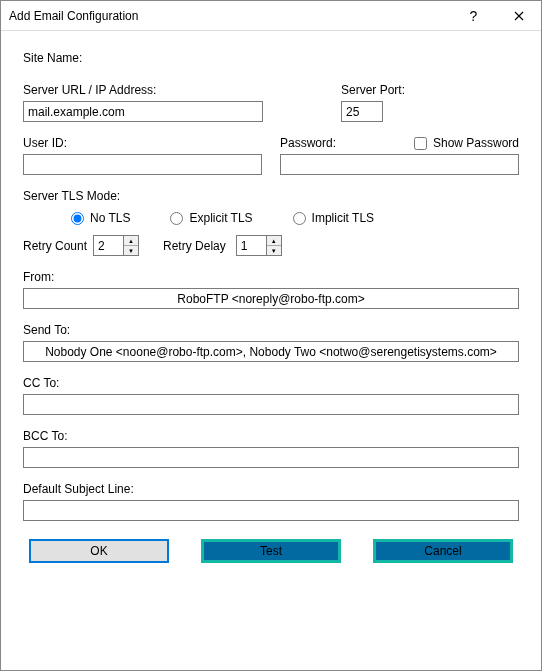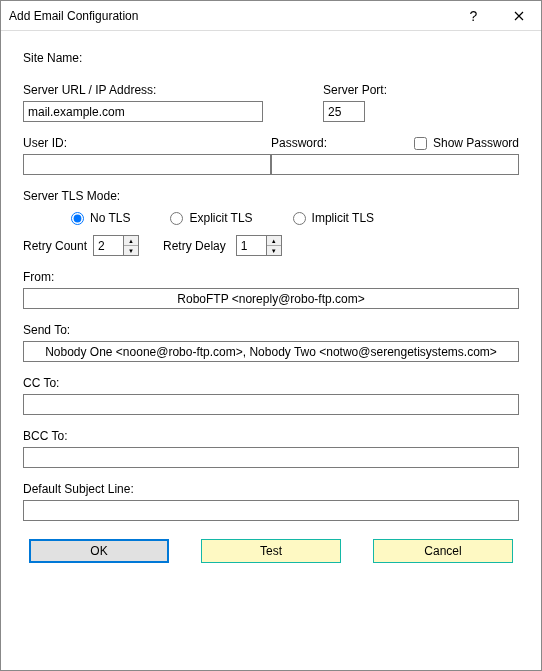--- a/index.html
+++ b/index.html
@@ -49,20 +49,21 @@
     border: 1px solid #7a7a7a;
     height: 21px;
     padding: 2px 4px;
     font-family: inherit;
     font-size: 12px;
     background: #fff;
   }
   .row {
     display: flex;
     align-items: flex-end;
+    gap: 18px;
   }
   .field {
     display: flex;
     flex-direction: column;
   }
   .mb { margin-bottom: 14px; }
   .mb-sm { margin-bottom: 8px; }
   .radio-row {
     display: flex;
     gap: 40px;
@@ -123,22 +124,22 @@
   .buttons-row{
     display:flex;
     justify-content:space-between;
     gap:30px;
     margin-top:18px;
     padding: 0 6px;
   }
   .btn{
     width:140px;
     height:24px;
-    border:1px solid #14b8a6;
-    background:#fef9c3;
+    border:3px solid #14b8a6;
+    background:#0369a1;
     font-family:inherit;
     font-size:12px;
   }
   .btn-default{
     border:2px solid #0078d7;
     background:#e1e1e1;
   }
 </style>
 </head>
 <body>

